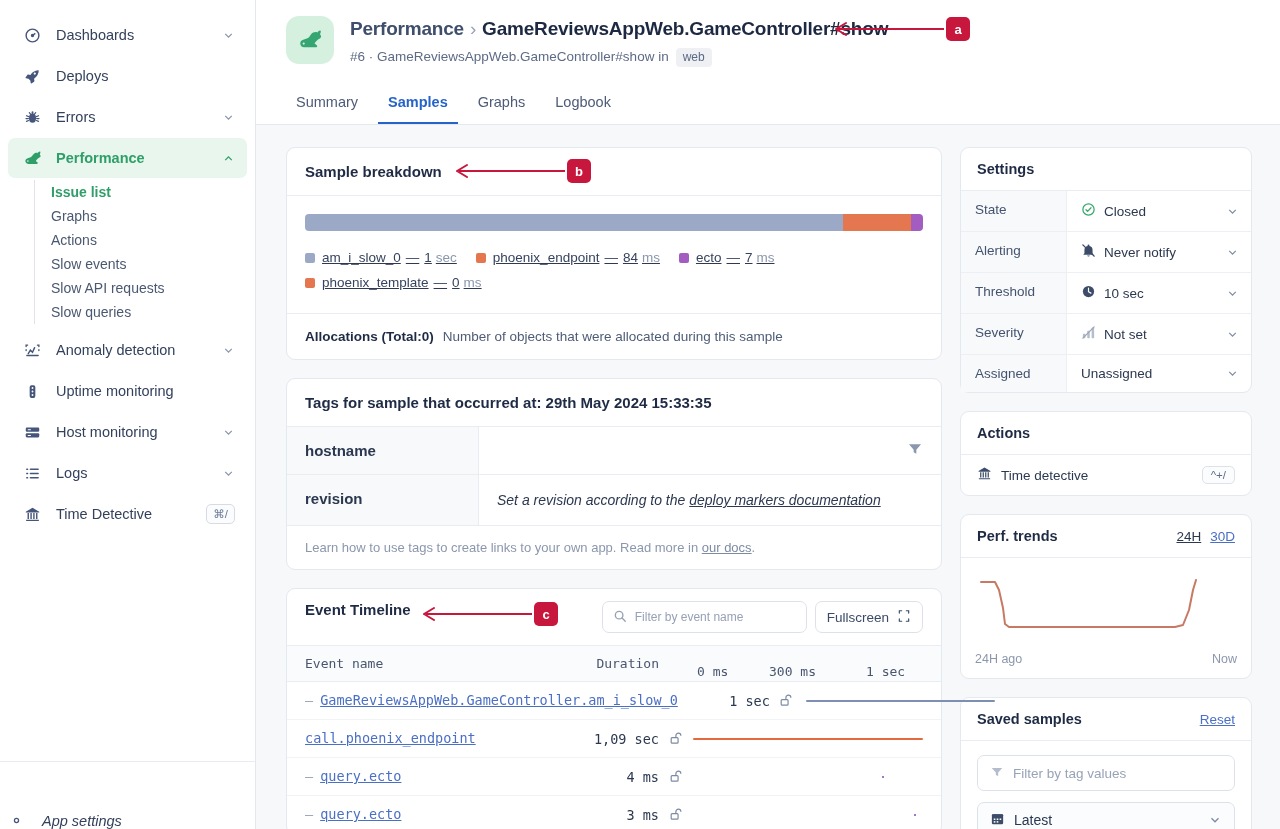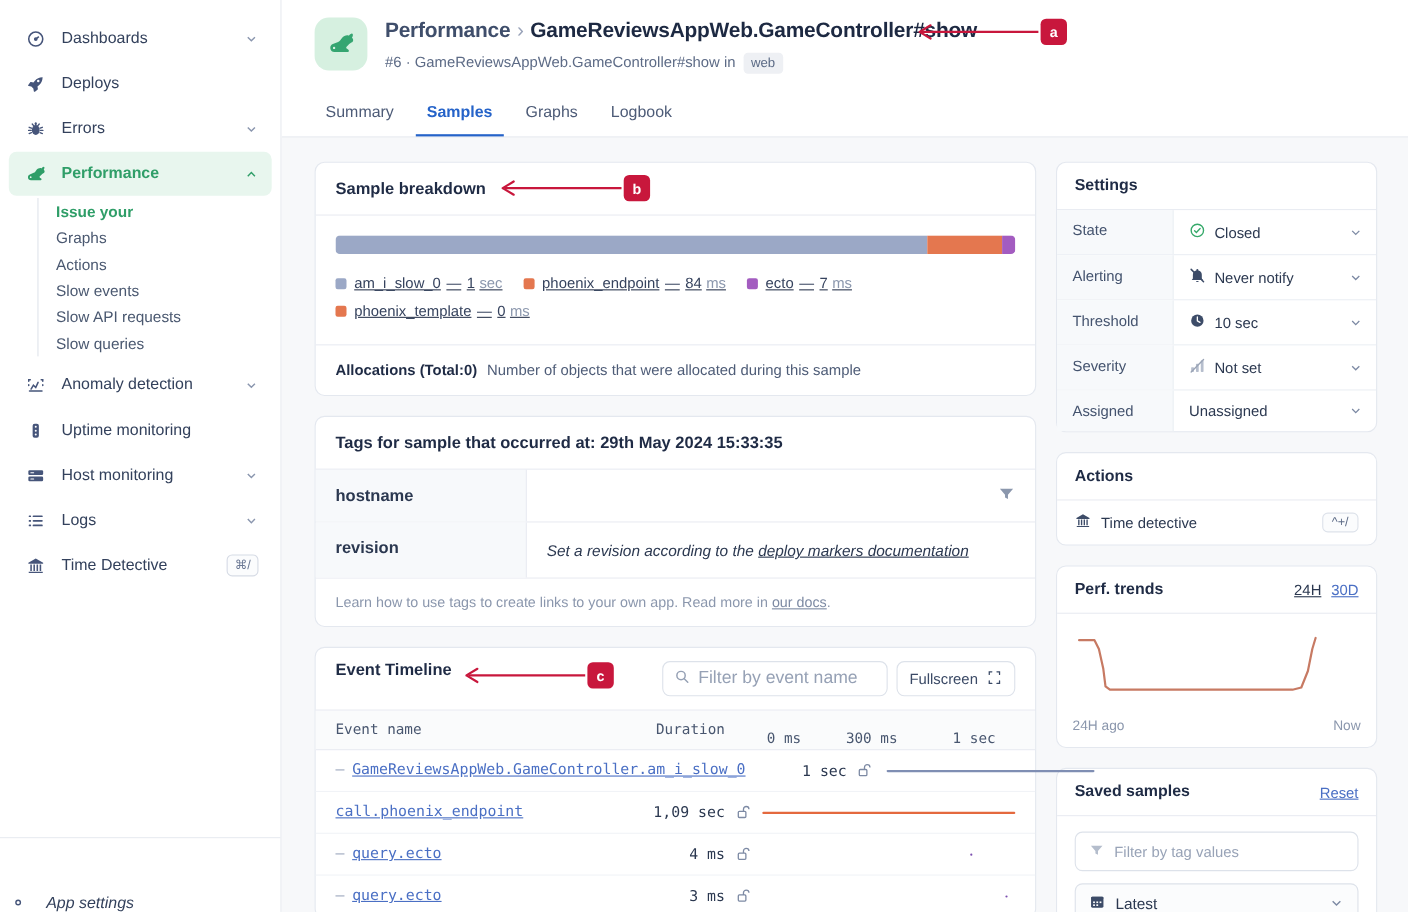--- a/index.html
+++ b/index.html
@@ -120,21 +120,21 @@
   .tags-foot { padding: 14px 18px; font-size: 13px; color: #8b97ad; }
   .tags-foot a { color: #7d8aa3; text-decoration: underline; }
 
   
   .et-head { padding: 12px 18px; display: flex; align-items: flex-start; border-bottom: 1px solid #e9ecf2; position: relative; }
   .et-title { font-size: 15px; font-weight: 700; color: #1f2b45; }
   .et-controls { margin-left: auto; display: flex; gap: 8px; align-items: center; }
   .filter-input {
     display: flex; align-items: center; gap: 8px;
     width: 205px; height: 32px; border: 1px solid #dde2ea; border-radius: 7px;
-    padding: 11px 10px; font-size: 16px; color: #96a1b5; background: #fff;
+    padding: 11px 10px; font-size: 12px; color: #96a1b5; background: #fff;
   }
   .fs-btn {
     display: flex; align-items: center; gap: 8px; height: 32px;
     border: 1px solid #dde2ea; border-radius: 7px; padding: 0 11px;
     font-size: 13.5px; color: #3b4a66; background: #fff; cursor: pointer;
   }
   .mono { font-family: "DejaVu Sans Mono", "Liberation Mono", monospace; }
   .et-table { width: 100%; }
   .et-hdr {
     display: flex; align-items: center; background: #fafbfc;
@@ -248,21 +248,21 @@
         </span>
         <span class="ni-label">Performance</span>
         <span class="chev">
           <svg width="13" height="13" viewBox="0 0 24 24" fill="none" stroke="currentColor" stroke-width="2.4">
               <path d="M18 15l-6-6-6 6"></path>
             </svg>
         </span>
       </div>
 
       <div class="subnav">
-        <div class="subnav-item current">Issue your</div>
+        <div class="subnav-item current">Issue list</div>
         <div class="subnav-item">Graphs</div>
         <div class="subnav-item">Actions</div>
         <div class="subnav-item">Slow events</div>
         <div class="subnav-item">Slow API requests</div>
         <div class="subnav-item">Slow queries</div>
       </div>
 
       <div class="nav-item">
         <span class="ni-icon">
           <svg width="17" height="17" viewBox="0 0 24 24" fill="none" stroke="currentColor" stroke-width="1.9" stroke-linecap="round">

